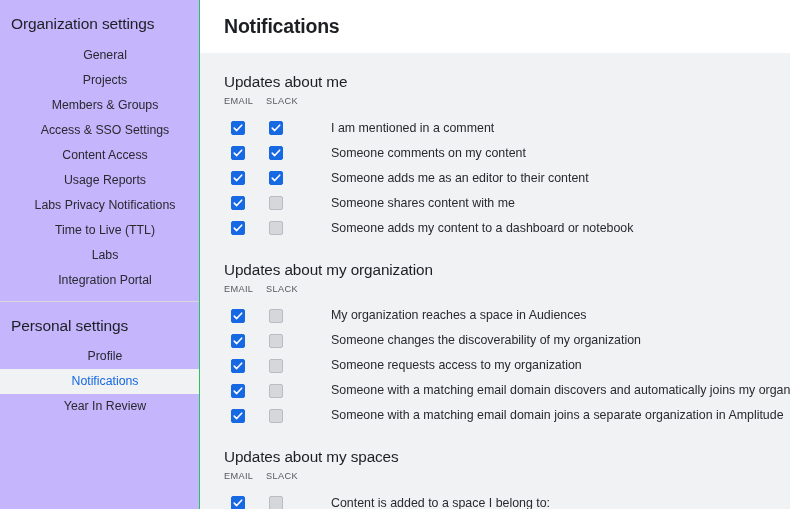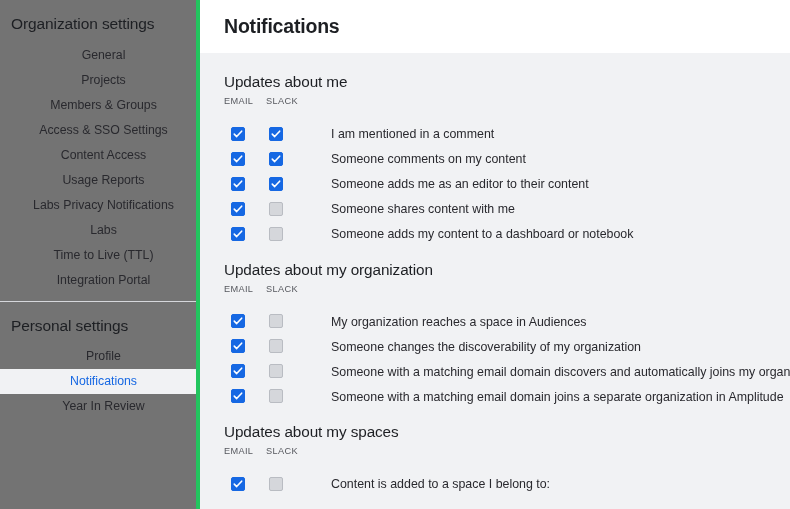--- a/index.html
+++ b/index.html
@@ -15,22 +15,22 @@
     position: relative;
     width: 790px; height: 509px;
     display: flex;
     overflow: hidden;
   }
 
   
   .sidebar {
     width: 200px;
     height: 509px;
-    background: #737373;
-    border-right: 4px solid #22c55e;
+    background: #c4b5fd;
+    border-right: 1px solid #22c55e;
     flex: 0 0 200px;
     position: relative;
   }
   .side-group { padding: 0; }
   .side-group.org { padding-top: 6px; }
   .side-title {
     font-size: 15.5px;
     color: #1d1f23;
     padding: 0 0 0 11px;
     margin: 0;
@@ -112,21 +112,21 @@
     letter-spacing: 0.35px;
     line-height: 1;
     padding-bottom: 9px;
   }
   .col-headers .ch-email { width: 42px; }
   .col-headers .ch-slack { width: 42px; }
 
   .rows { }
   .row {
     display: flex;
-    align-items: flex-end;
+    align-items: center;
     height: 25px;
   }
   .cb-cell {
     width: 38px;
     display: flex;
     align-items: center;
     flex: 0 0 38px;
   }
   .cb-cell.slack { width: 39px; flex: 0 0 39px; }
   .checkbox {
@@ -179,24 +179,24 @@
           <div class="side-item">
             <span>Content Access</span>
           </div>
           <div class="side-item">
             <span>Usage Reports</span>
           </div>
           <div class="side-item">
             <span>Labs Privacy Notifications</span>
           </div>
           <div class="side-item">
+            <span>Time to Live (TTL)</span>
+          </div>
+          <div class="side-item">
             <span>Labs</span>
-          </div>
-          <div class="side-item">
-            <span>Time to Live (TTL)</span>
           </div>
           <div class="side-item">
             <span>Integration Portal</span>
           </div>
         </div>
     </div>
     <div class="side-divider"></div>
     <div class="side-group personal">
       <div class="side-title">Personal settings</div>
       <div id="personal-items">
@@ -341,20 +341,33 @@
               <div class="cb-cell">
                 <span class="checkbox on" role="checkbox" aria-checked="true">
                   <svg width="10" height="10" viewBox="0 0 12 12" aria-hidden="true">
                     <path d="M1.5 6.2 L4.4 9.1 L10.4 2.6" fill="none" stroke="#ffffff" stroke-width="1.9" stroke-linecap="round" stroke-linejoin="round"></path>
                   </svg>
                 </span>
               </div>
               <div class="cb-cell slack">
                 <span class="checkbox off" role="checkbox" aria-checked="false"></span>
               </div>
+              <div class="row-label">Someone requests access to my organization</div>
+            </div>
+            <div class="row">
+              <div class="cb-cell">
+                <span class="checkbox on" role="checkbox" aria-checked="true">
+                  <svg width="10" height="10" viewBox="0 0 12 12" aria-hidden="true">
+                    <path d="M1.5 6.2 L4.4 9.1 L10.4 2.6" fill="none" stroke="#ffffff" stroke-width="1.9" stroke-linecap="round" stroke-linejoin="round"></path>
+                  </svg>
+                </span>
+              </div>
+              <div class="cb-cell slack">
+                <span class="checkbox off" role="checkbox" aria-checked="false"></span>
+              </div>
               <div class="row-label">Someone with a matching email domain discovers and automatically joins my organization</div>
             </div>
             <div class="row">
               <div class="cb-cell">
                 <span class="checkbox on" role="checkbox" aria-checked="true">
                   <svg width="10" height="10" viewBox="0 0 12 12" aria-hidden="true">
                     <path d="M1.5 6.2 L4.4 9.1 L10.4 2.6" fill="none" stroke="#ffffff" stroke-width="1.9" stroke-linecap="round" stroke-linejoin="round"></path>
                   </svg>
                 </span>
               </div>

